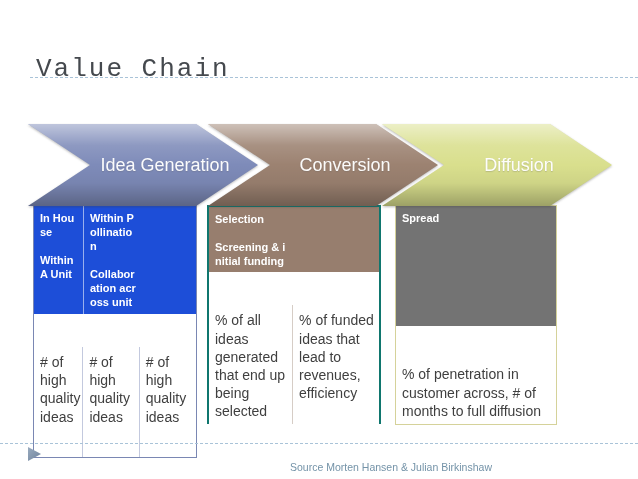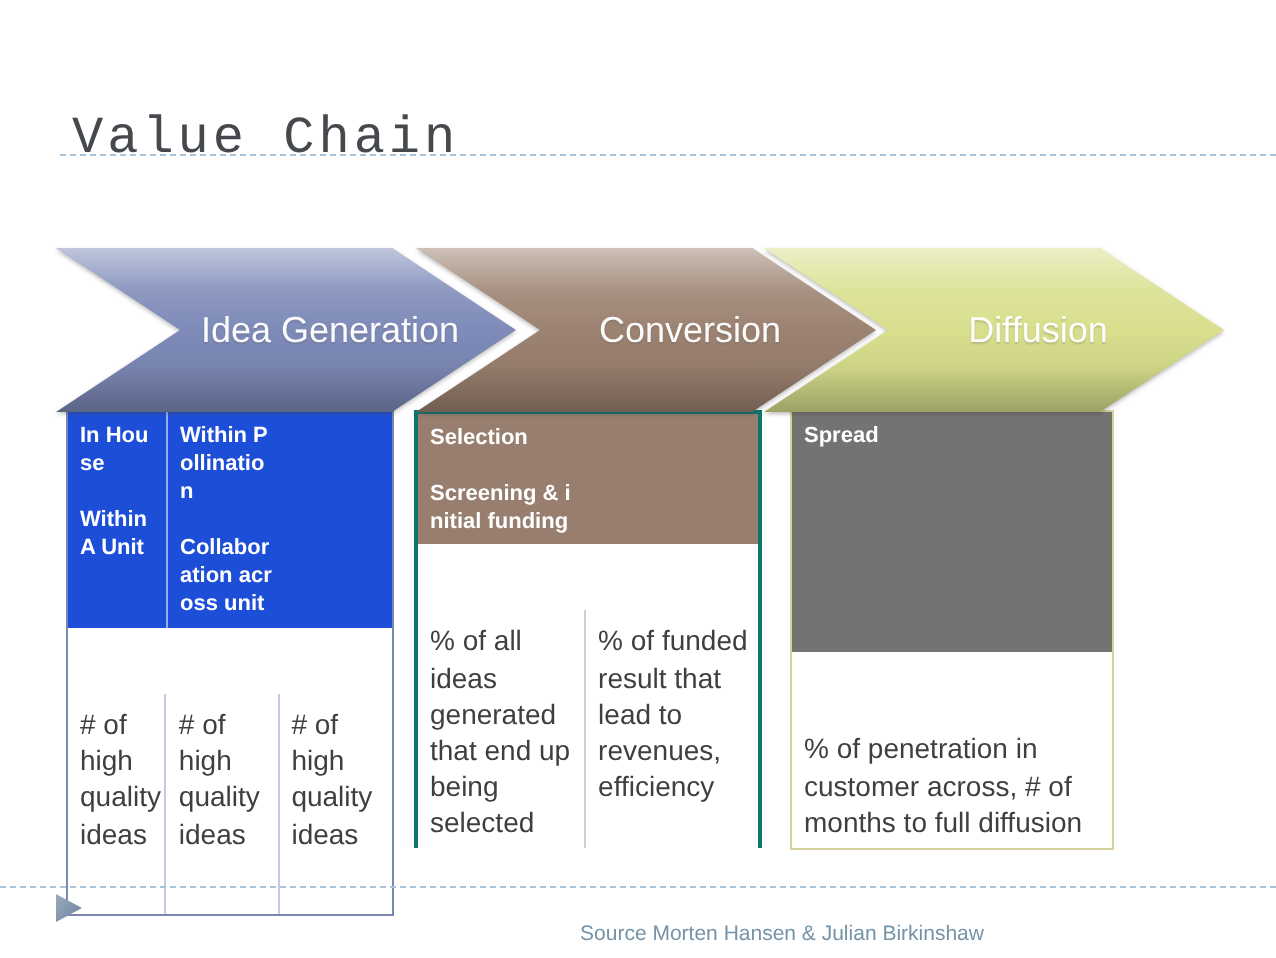--- a/index.html
+++ b/index.html
@@ -117,21 +117,21 @@
   </div>
 
   <div class="mtable t2">
     <div class="thead">
       <div class="hcell c1">Selection
 
 Screening &amp; initial funding</div>
     </div>
     <div class="tbody">
       <div class="bcell c1">% of all ideas generated that end up being selected</div>
-      <div class="bcell c2">% of funded result that lead to revenues, efficiency</div>
+      <div class="bcell c2">% of funded ideas that lead to revenues, efficiency</div>
     </div>
   </div>
 
   <div class="mtable t3">
     <div class="thead">
       <div class="hcell c1">Spread</div>
     </div>
     <div class="tbody">
       <div class="bcell c1">% of penetration in customer across, # of months to full diffusion</div>
     </div>

